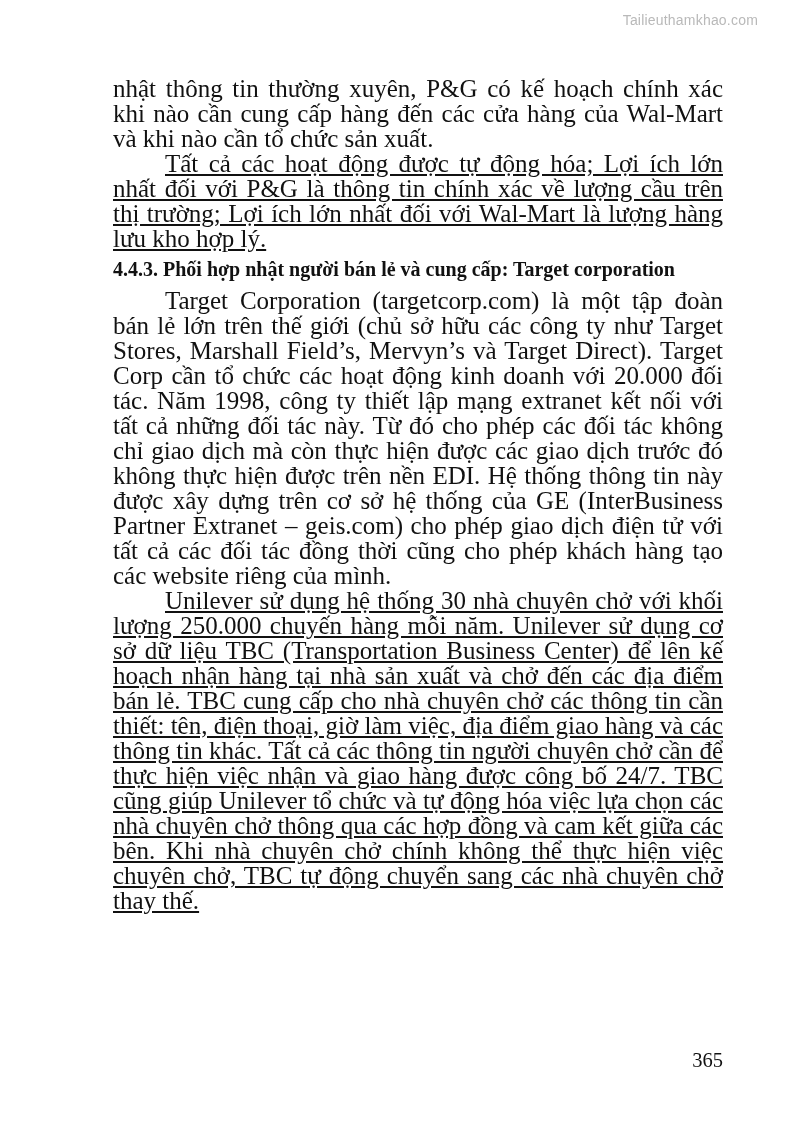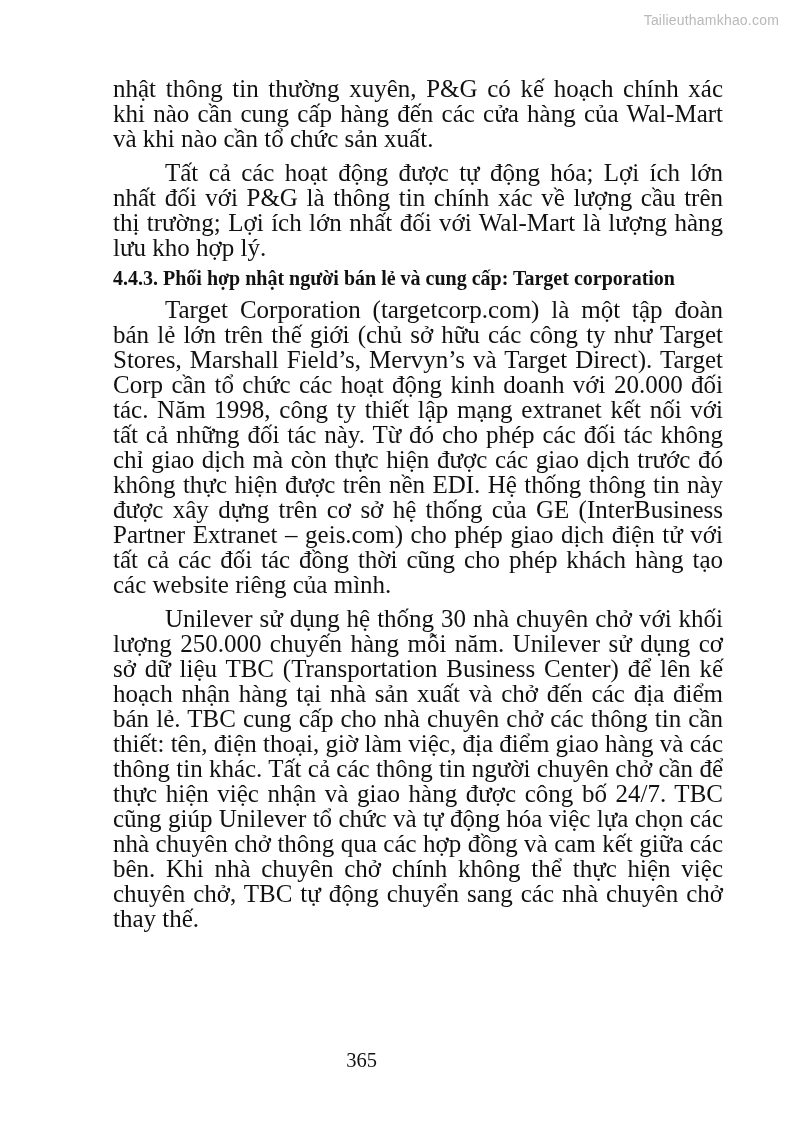--- a/index.html
+++ b/index.html
@@ -18,21 +18,21 @@
 
   .page {
     position: absolute;
     inset: 0;
     background: #ffffff;
   }
 
   .watermark {
     position: absolute;
     top: 12px;
-    right: 15px;
+    right: 36px;
     font-family: "Liberation Sans", "DejaVu Sans", sans-serif;
     font-size: 14px;
     letter-spacing: 0.2px;
     color: #b9b9b9;
     user-select: none;
     white-space: nowrap;
   }
 
   .content {
     position: absolute;
@@ -49,21 +49,22 @@
     text-justify: inter-word;
     text-indent: 52px;
     hyphens: none;
   }
 
   p.body-text.no-indent {
     text-indent: 0;
   }
 
   p.body-text + p.body-text {
-    margin-top: 9px;
+    margin-top: 0;
+    text-decoration: underline;
   }
 
   h2.section-heading {
     margin: 0;
     font-size: 20px;
     line-height: 37.4px;
     font-weight: bold;
     text-indent: 0;
     text-align: left;
     white-space: nowrap;
@@ -76,21 +77,21 @@
   h2.section-heading .title {
     font-style: normal;
     font-weight: bold;
   }
 
   .page-number {
     position: absolute;
     left: 0;
     top: 1047px;
     width: 723px;
-    text-align: center;
+    text-align: right;
     font-size: 20.5px;
     line-height: 26px;
   }
 </style>
 </head>
 <body>
 
 <div class="page">
 
   <div class="watermark">Tailieuthamkhao.com</div>

